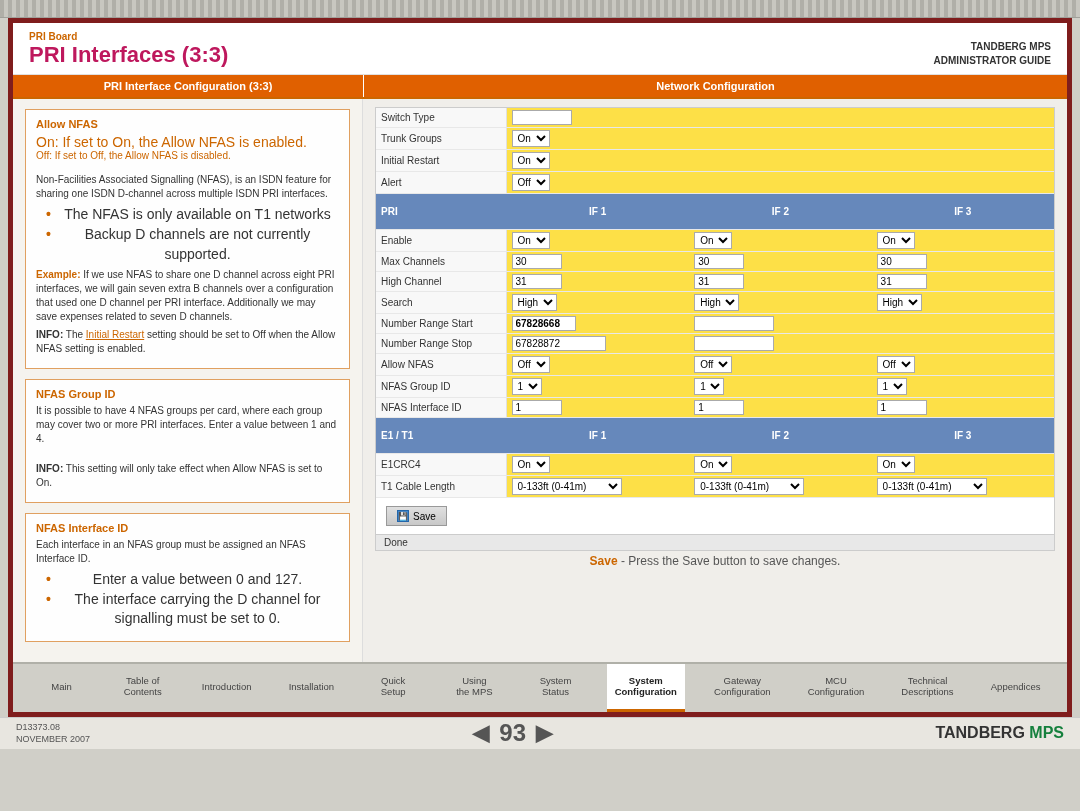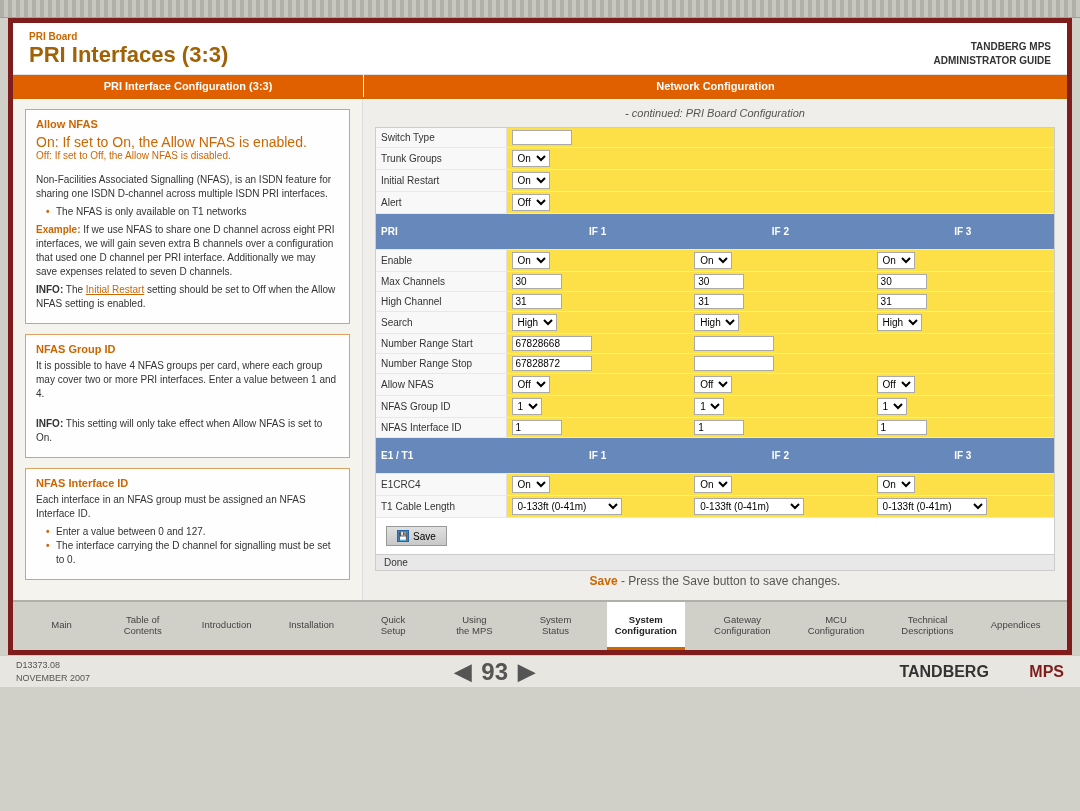--- a/index.html
+++ b/index.html
@@ -40,21 +40,21 @@
       border-bottom: 1px solid #e0e0e0;
     }
 
     .header-left .breadcrumb {
       color: #cc6600;
       font-size: 10px;
       font-weight: bold;
     }
 
     .header-left .page-title {
-      color: #a16207;
+      color: #be185d;
       font-size: 22px;
       font-weight: bold;
       line-height: 1.2;
     }
 
     .header-right {
       text-align: right;
       font-size: 10px;
       font-weight: bold;
       color: #333;
@@ -136,25 +136,26 @@
       margin-bottom: 4px;
     }
 
     .bullet-list {
       list-style: none;
       padding-left: 10px;
       margin: 4px 0;
     }
 
     .bullet-list li {
-      font-size: 10px;
+      font-size: 14px;
       color: #333;
       line-height: 1.4;
       padding-left: 10px;
       position: relative;
+      text-align: center;
     }
 
     .bullet-list li::before {
       content: '•';
       position: absolute;
       left: 0;
       color: #cc6600;
       font-weight: bold;
     }
 
@@ -328,22 +329,21 @@
       font-size: 22px;
     }
 
     .footer-right {
       font-size: 16px;
       font-weight: bold;
       color: #333;
     }
 
     .footer-right span.mps {
-      color: #7f1d1d;
-      margin-left: 36px;
+      color: #15803d;
     }
 
     .floppy-icon {
       display: inline-block;
       width: 12px;
       height: 12px;
       background: #4488cc;
       border: 1px solid #2266aa;
       vertical-align: middle;
       font-size: 8px;
@@ -380,20 +380,21 @@
     <div class="left-panel">
 
       <div class="left-section">
         <div class="left-section-title">Allow NFAS</div>
         <div class="on-text">On: If set to On, the Allow NFAS is enabled.</div>
         <div class="off-text">Off: If set to Off, the Allow NFAS is disabled.</div>
         <br>
         <p>Non-Facilities Associated Signalling (NFAS), is an ISDN feature for sharing one ISDN D-channel across multiple ISDN PRI interfaces.</p>
         <ul class="bullet-list">
           <li>The NFAS is only available on T1 networks</li>
+          <li>Backup D channels are not currently supported.</li>
         </ul>
         <p>
           <span class="example-text">Example:</span><span> If we use NFAS to share one D channel across eight PRI interfaces, we will gain seven extra B channels over a configuration that used one D channel per PRI interface. Additionally we may save expenses related to seven D channels.</span>
         </p>
         <p>
           <span class="info-text">INFO:</span><span> The </span><span class="link-text">Initial Restart</span><span> setting should be set to Off when the Allow NFAS setting is enabled.</span>
         </p>
       </div>
 
       <div class="left-section">
@@ -410,21 +411,20 @@
         <p>Each interface in an NFAS group must be assigned an NFAS Interface ID.</p>
         <ul class="bullet-list">
           <li>Enter a value between 0 and 127.</li>
           <li>The interface carrying the D channel for signalling must be set to 0.</li>
         </ul>
       </div>
 
     </div>
 
     <div class="right-panel">
-      <div class="config-subtitle">- continued: PRI Board Configuration</div>
 
       <div class="config-frame">
         <table class="config-table">
           <tbody>
 
             <tr>
               <td class="label-col">Switch Type</td>
               <td><input type="text" style="width: 60px;"></td>
               <td></td>
               <td></td>
@@ -503,28 +503,28 @@
               <td>
                 <select><option>High</option><option>Low</option></select>
               </td>
               <td>
                 <select><option>High</option><option>Low</option></select>
               </td>
             </tr>
 
             <tr>
               <td class="label-col">Number Range Start</td>
-              <td><input type="text" value="67828668" style="width: 80px;"></td>
+              <td><input type="text" value="67828668" style="width: 64px; font-weight: bold;"></td>
               <td><input type="text" value="" style="width: 80px;"></td>
               <td></td>
             </tr>
 
             <tr>
               <td class="label-col">Number Range Stop</td>
-              <td><input type="text" value="67828872" style="width: 80px;"></td>
+              <td><input type="text" value="67828872" style="width: 94px;"></td>
               <td><input type="text" value="" style="width: 80px;"></td>
               <td></td>
             </tr>
 
             <tr>
               <td class="label-col">Allow NFAS</td>
               <td>
                 <select><option>Off</option><option>On</option></select>
               </td>
               <td>

